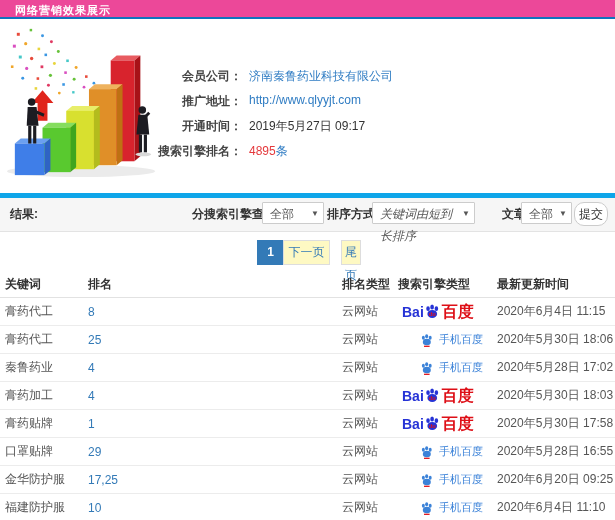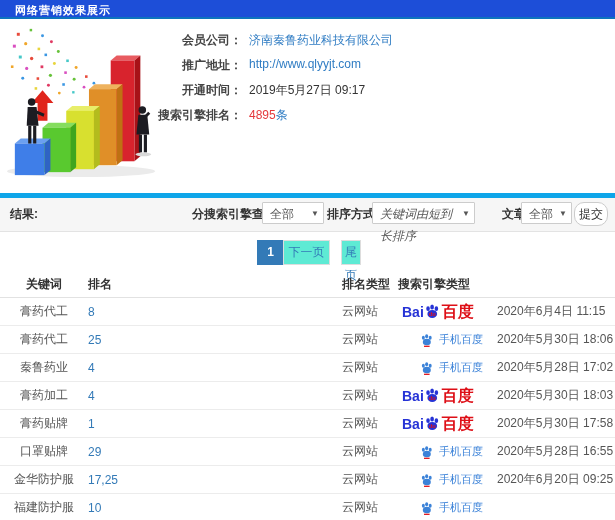--- a/index.html
+++ b/index.html
@@ -1,28 +1,28 @@
 <!DOCTYPE html>
 <html><head>
 <meta charset="utf-8">
 <style>
   html,body{margin:0;padding:0;}
   body{width:615px;height:520px;overflow:hidden;background:#fff;
        font-family:"Liberation Sans","DejaVu Sans",sans-serif;}
   #app{position:relative;width:615px;height:520px;background:#fff;}
 
   
-  .topbar{position:absolute;top:0;left:0;right:0;height:17px;background:#1d4ed8;
+  .topbar{position:absolute;top:0;left:0;right:0;height:17px;background:#ec4899;
           border-bottom:2px solid #0e74bd;}
   .topbar .title{display:inline-block;padding-left:15px;color:#fff;font-size:11px;
           line-height:17px;font-weight:bold;letter-spacing:1px;}
 
   
   .illustration{position:absolute;top:22px;left:2px;width:168px;height:158px;}
-  .info-row{position:absolute;left:150px;width:460px;height:16px;font-size:12px;}
+  .info-row{position:absolute;left:150px;width:460px;height:16px;font-size:12px;margin-top:36px;}
   .info-row .lbl{position:absolute;left:0;width:92px;text-align:right;font-weight:bold;color:#444;}
   .info-row .val{position:absolute;left:99px;color:#333;}
   .val.link{color:#2f7cc3;}
   .val .num{color:#e4393c;}
   .val .unit{color:#2f7cc3;}
   .r1{top:32px}.r2{top:57px}.r3{top:82px}.r4{top:107px}
 
   
   .filter-bar{position:absolute;top:193px;left:0;right:0;height:33px;background:#f6f6f6;
               border-top:5px solid #0ea5e9;border-bottom:1px solid #e3e3e3;}
@@ -39,32 +39,32 @@
   .fs-engine{left:262px;width:62px;}
   .fs-sort{left:372px;width:103px;padding-right:12px;font-style:italic;}
   .fs-article{left:521px;width:51px;}
   .submit-btn{position:absolute;top:4px;left:574px;width:34px;height:24px;background:#fff;
            border:1px solid #ccc;border-radius:10px;font-size:12px;color:#333;
            line-height:22px;text-align:center;box-sizing:border-box;cursor:pointer;}
 
   
   .pager{position:absolute;top:240px;left:0;right:0;height:25px;font-size:12px;}
   .pg{position:absolute;top:0;height:25px;line-height:23px;text-align:center;
-      box-sizing:border-box;border:1px solid #ddd;background:#5eead4;color:#337ab7;cursor:pointer;}
+      box-sizing:border-box;border:1px solid #ddd;background:#fef9c3;color:#337ab7;cursor:pointer;}
   .pg.active{background:#337ab7;border-color:#337ab7;color:#fff;font-weight:bold;}
   .pg-1{left:257px;width:27px;}
   .pg-next{left:283px;width:47px;}
   .pg-last{left:341px;width:20px;}
 
   
   .tbl{position:absolute;top:272px;left:0;right:0;}
   .thead,.trow{display:grid;grid-template-columns:88px 254px 56px 99px 1fr;align-items:center;}
   .thead{height:25px;border-bottom:1px solid #e2e2e2;font-size:12px;font-weight:bold;color:#333;}
   .trow{height:27px;border-bottom:1px solid #ececec;font-size:12px;color:#555;}
-  .c-kw{white-space:nowrap;overflow:hidden;text-align:center;}
+  .c-kw{padding-left:5px;white-space:nowrap;overflow:hidden;}
   .c-rank{color:#337ab7;cursor:pointer;}
   .c-type{white-space:nowrap;}
   .c-eng{white-space:nowrap;display:flex;align-items:flex-end;}
   .c-time{white-space:nowrap;}
 
   
   .logo-bd{display:inline-flex;align-items:center;margin-left:4px;line-height:1;}
   .bd-lat{color:#2633d6;font-weight:bold;font-size:14px;font-family:"Liberation Sans",sans-serif;}
   .bd-cn{color:#de0f17;font-weight:bold;font-size:16px;margin-left:1px;}
   .paw{display:inline-block;vertical-align:middle;}
@@ -198,20 +198,21 @@
     <span class="pg pg-next">下一页</span>
     <span class="pg pg-last">尾页</span>
   </div>
 
   <div class="tbl">
     <div class="thead">
       <span class="c-kw">关键词</span>
       <span class="c-rank" style="color:#333;cursor:default">排名</span>
       <span class="c-type">排名类型</span>
       <span>搜索引擎类型</span>
+      <span class="c-time">最新更新时间</span>
     </div>
     <div id="tbody">
         <div class="trow">
           <span class="c-kw">膏药代工</span>
           <span class="c-rank">8</span>
           <span class="c-type">云网站</span>
           <span class="c-eng">
             <span class="logo-bd">
               <span class="bd-lat">Bai</span>
               <svg class="paw" width="17" height="17" viewBox="0 0 20 21">
@@ -345,17 +346,18 @@
               <svg class="paw" width="14" height="14" viewBox="0 0 20 21">
                 <ellipse cx="4.5" cy="7" rx="2.2" ry="3" fill="#3b82d8"></ellipse>
                 <ellipse cx="9.5" cy="4.8" rx="2.3" ry="3.1" fill="#3b82d8"></ellipse>
                 <ellipse cx="14.8" cy="7" rx="2.2" ry="3" fill="#3b82d8"></ellipse>
                 <ellipse cx="9.7" cy="13.5" rx="6" ry="5" fill="#3b82d8"></ellipse>
                 <rect x="5.5" y="19" width="8.4" height="1.9" fill="#de0f17"></rect>
               </svg>
               <span class="mb-txt">手机百度</span>
             </span>
           </span>
+          <span class="c-time">2020年6月4日 11:10</span>
         </div>
       </div>
   </div>
 
 </div>
 
 </body></html>

